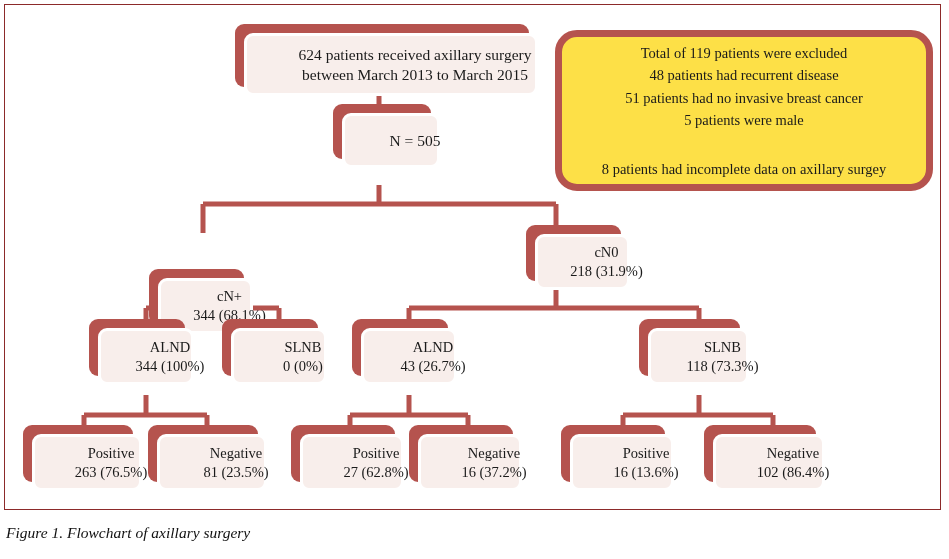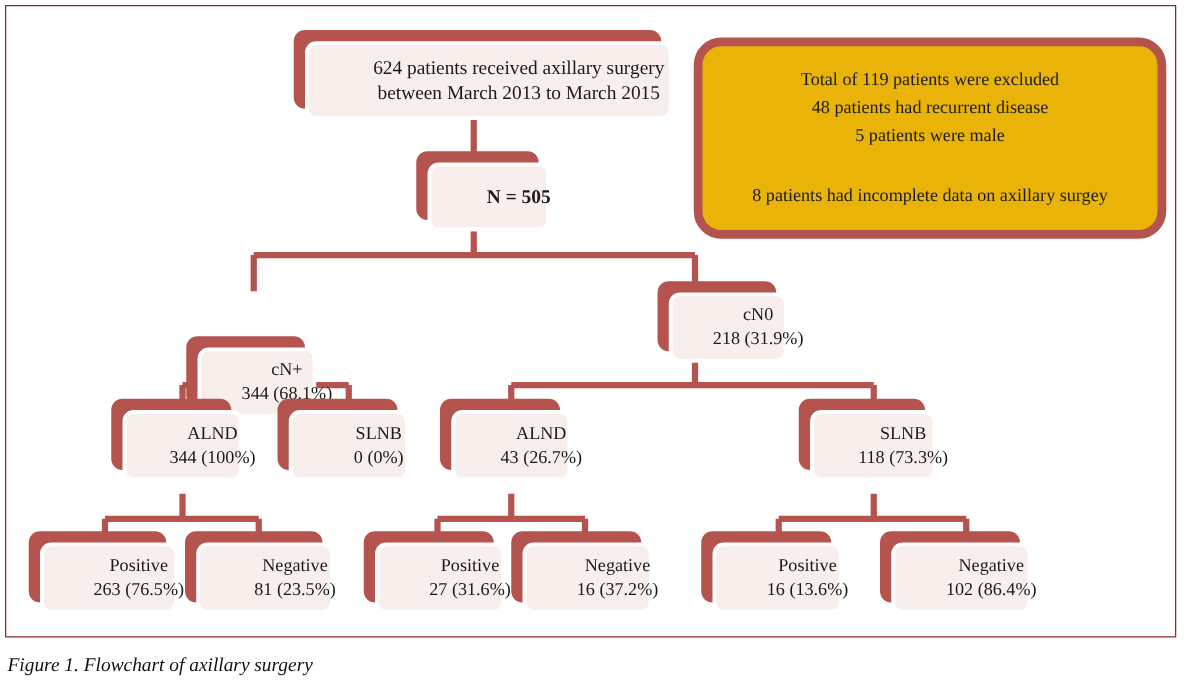--- a/index.html
+++ b/index.html
@@ -78,21 +78,21 @@
   }
   .node .face .line {
     display: block;
     white-space: nowrap;
   }
 
   
   .callout {
     position: absolute;
     box-sizing: border-box;
-    background: #eab308;
+    background: #fde047;
     border: 7px solid #b5534e;
     border-radius: 22px;
     display: flex;
     flex-direction: column;
     align-items: center;
     justify-content: center;
     text-align: center;
     color: #1a1a1a;
   }
   .callout .line {
@@ -170,25 +170,26 @@
       <div class="slab"></div>
       <div class="face fs-15">
         <span class="line">624 patients received axillary surgery</span>
         <span class="line">between March 2013 to March 2015</span>
       </div>
     </div>
 
     <div class="callout" style="left:550px; top:25px; width:378px; height:161px;">
       <span class="line fs-14">Total of 119 patients were excluded</span>
       <span class="line fs-14">48 patients had recurrent disease</span>
+      <span class="line fs-14">51 patients had no invasive breast cancer</span>
       <span class="line fs-14">5 patients were male</span>
       <span class="line wrap fs-14" style="max-width:332px;">8 patients had incomplete data on axillary surgey</span>
     </div>
 
-    <div class="node" style="left:337px; top:125px; width:98px; height:55px;font-weight:bold;">
+    <div class="node" style="left:337px; top:108px; width:98px; height:55px;">
       <div class="slab"></div>
       <div class="face fs-15">
         <span class="line">N = 505</span>
       </div>
     </div>
 
     <div class="node" style="left:153px; top:229px; width:95px; height:56px;margin-top:44px;">
       <div class="slab"></div>
       <div class="face fs-14">
         <span class="line">cN+</span>
@@ -249,21 +250,21 @@
       <div class="face fs-14">
         <span class="line">Negative</span>
         <span class="line">81 (23.5%)</span>
       </div>
     </div>
 
     <div class="node" style="left:295px; top:429px; width:104px; height:57px;">
       <div class="slab"></div>
       <div class="face fs-14">
         <span class="line">Positive</span>
-        <span class="line">27 (31.6%)</span>
+        <span class="line">27 (62.8%)</span>
       </div>
     </div>
 
     <div class="node" style="left:413px; top:429px; width:104px; height:57px;">
       <div class="slab"></div>
       <div class="face fs-14">
         <span class="line">Negative</span>
         <span class="line">16 (37.2%)</span>
       </div>
     </div>

